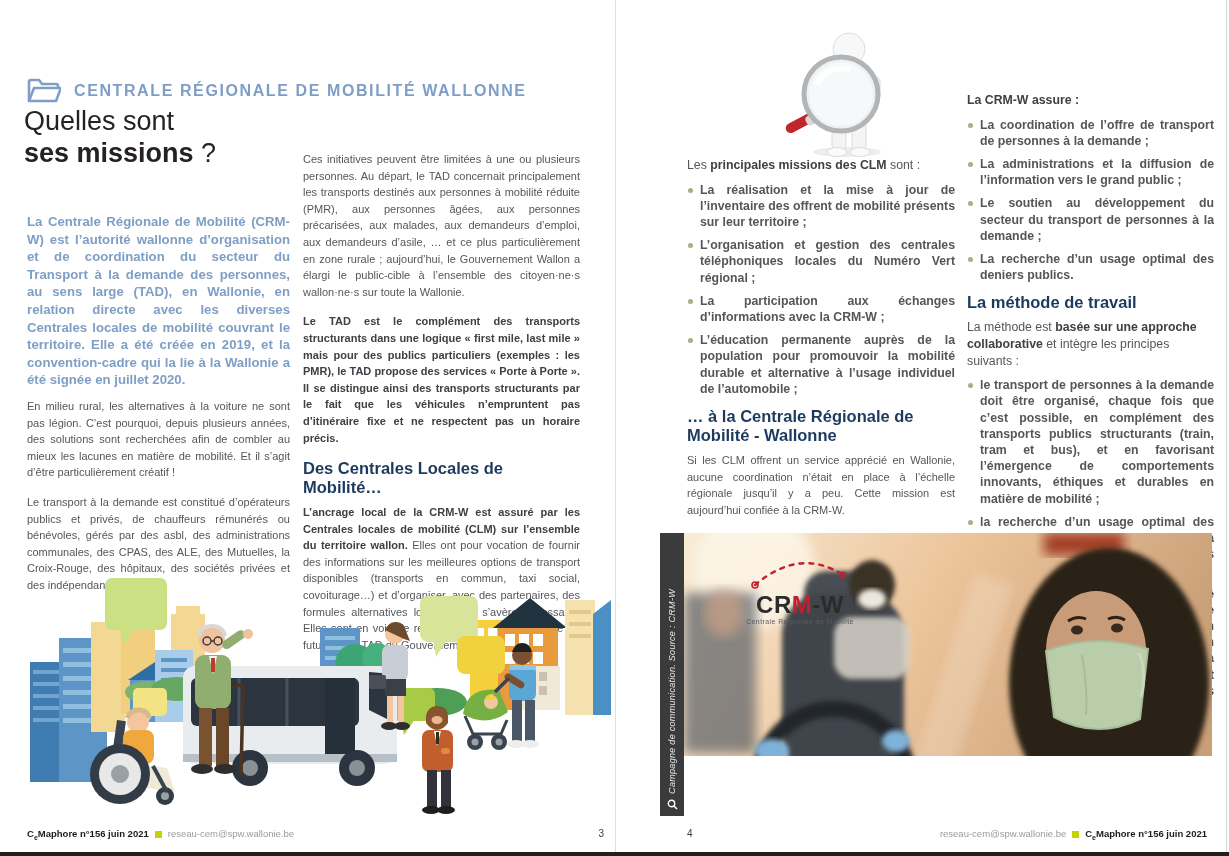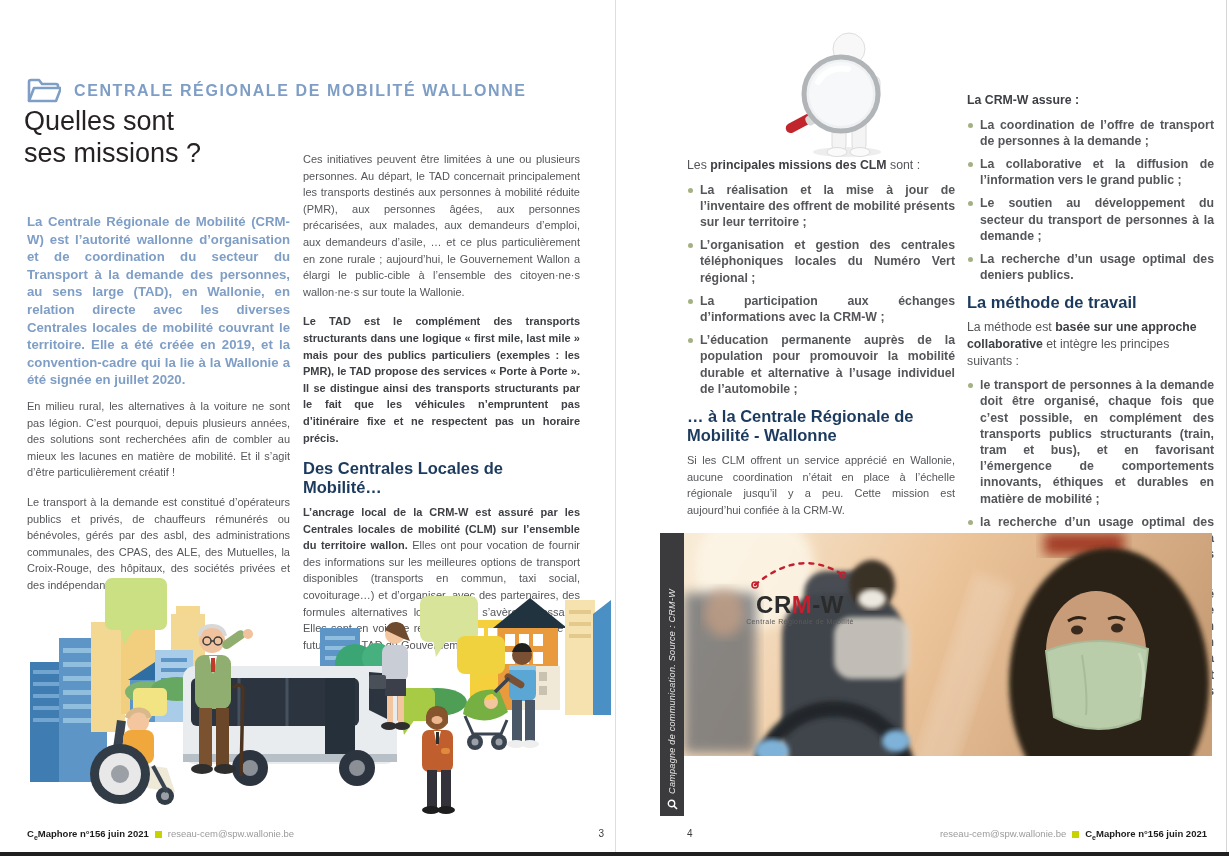--- a/index.html
+++ b/index.html
@@ -6,21 +6,21 @@
   html,body { width:1229px; height:856px; background:#ffffff; font-family:"Liberation Sans", sans-serif; overflow:hidden; }
   #spread { position:relative; width:1229px; height:856px; background:#ffffff; }
   .center-divider { position:absolute; left:615px; top:0; width:1px; height:856px; background:#dedede; }
   .right-edge { position:absolute; left:1226px; top:0; width:1px; height:856px; background:#d6d6d6; }
   .bottom-edge { position:absolute; left:0; top:852px; width:1229px; height:4px; background:#202020; }
 
   
   .folder-ic { position:absolute; left:27px; top:78px; }
   .eyebrow { position:absolute; left:74px; top:82px; font-size:16px; font-weight:bold; letter-spacing:1.6px; color:#7f9ec6; }
   .big-title { position:absolute; left:24px; top:105px; font-size:27px; line-height:32px; color:#262223; }
-  .big-title .l2 { font-weight:normal; }
+  .big-title .l2 { font-weight:bold; }
   .big-title .q { font-weight:normal; }
 
   
   .lead { position:absolute; left:27px; top:213px; width:263px; font-size:13.2px; line-height:17.6px; font-weight:bold; color:#7f9ec6; text-align:justify; }
   .colL1 { position:absolute; left:27px; top:398px; width:263px; }
   .colL2 { position:absolute; left:303px; top:151px; width:277px; }
   .colRA { position:absolute; left:687px; top:157px; width:268px; }
   .colRB { position:absolute; left:967px; top:92px; width:247px; }
   .body-p { font-size:11px; line-height:16.6px; color:#55565a; text-align:justify; margin-bottom:13px; }
   .body-p b, .bull b, .mixline b { color:#3f4045;text-align:center; }
@@ -289,21 +289,21 @@
     </ul>
     <h3 class="navy-h">… à la Centrale Régionale de Mobilité - Wallonne</h3>
     <p class="body-p">Si les CLM offrent un service apprécié en Wallonie, aucune coordination n’était en place à l’échelle régionale jusqu’il y a peu. Cette mission est aujourd’hui confiée à la CRM-W.</p>
     <p class="body-p">Sont donc concernés tous les services mis en place afin de couvrir au mieux les besoins de transport de la population sur l’ensemble du territoire wallon, tel qu’évoqué en début d’article.</p>
   </div>
 
   <div class="colRB">
     <p class="mixline" style="font-weight:bold;color:#3f4045;">La CRM-W assure :</p>
     <ul class="dots">
       <li><span class="dot"></span><span>La </span><b>coordination de l’offre de transport</b><span> de personnes à la demande ;</span></li>
-      <li><span class="dot"></span><span>La </span><b>collaborative et la diffusion de l’information</b><span> vers le grand public ;</span></li>
+      <li><span class="dot"></span><span>La </span><b>administrations et la diffusion de l’information</b><span> vers le grand public ;</span></li>
       <li><span class="dot"></span><span>Le </span><b>soutien au développement du secteur du transport de personnes à la demande</b><span> ;</span></li>
       <li><span class="dot"></span><span>La recherche d’un </span><b>usage optimal des deniers publics</b><span>.</span></li>
     </ul>
     <h3 class="navy-h">La méthode de travail</h3>
     <p class="mixline"><span>La méthode est </span><b>basée sur une approche collaborative</b><span> et intègre les principes suivants :</span></p>
     <ul class="dots">
       <li><span class="dot"></span><span>le transport de personnes à la demande doit être organisé, chaque fois que c’est possible, en complément des transports publics structurants (train, tram et bus), et en favorisant l’émergence de comportements innovants, éthiques et durables en matière de mobilité ;</span></li>
       <li><span class="dot"></span><span>la recherche d’un usage optimal des deniers publics à travers notamment la mutualisation des moyens disponibles et l’économie collaborative ;</span></li>
       <li><span class="dot"></span><span>les Centrales locales de mobilité doivent répondre aux demandes de l’ensemble des personnes situées en Wallonie, avec toutefois une attention particulière pour les PMR (personnes à mobilité réduite), les plus précarisés et les personnes isolées géographiquement.</span></li>
     </ul>

